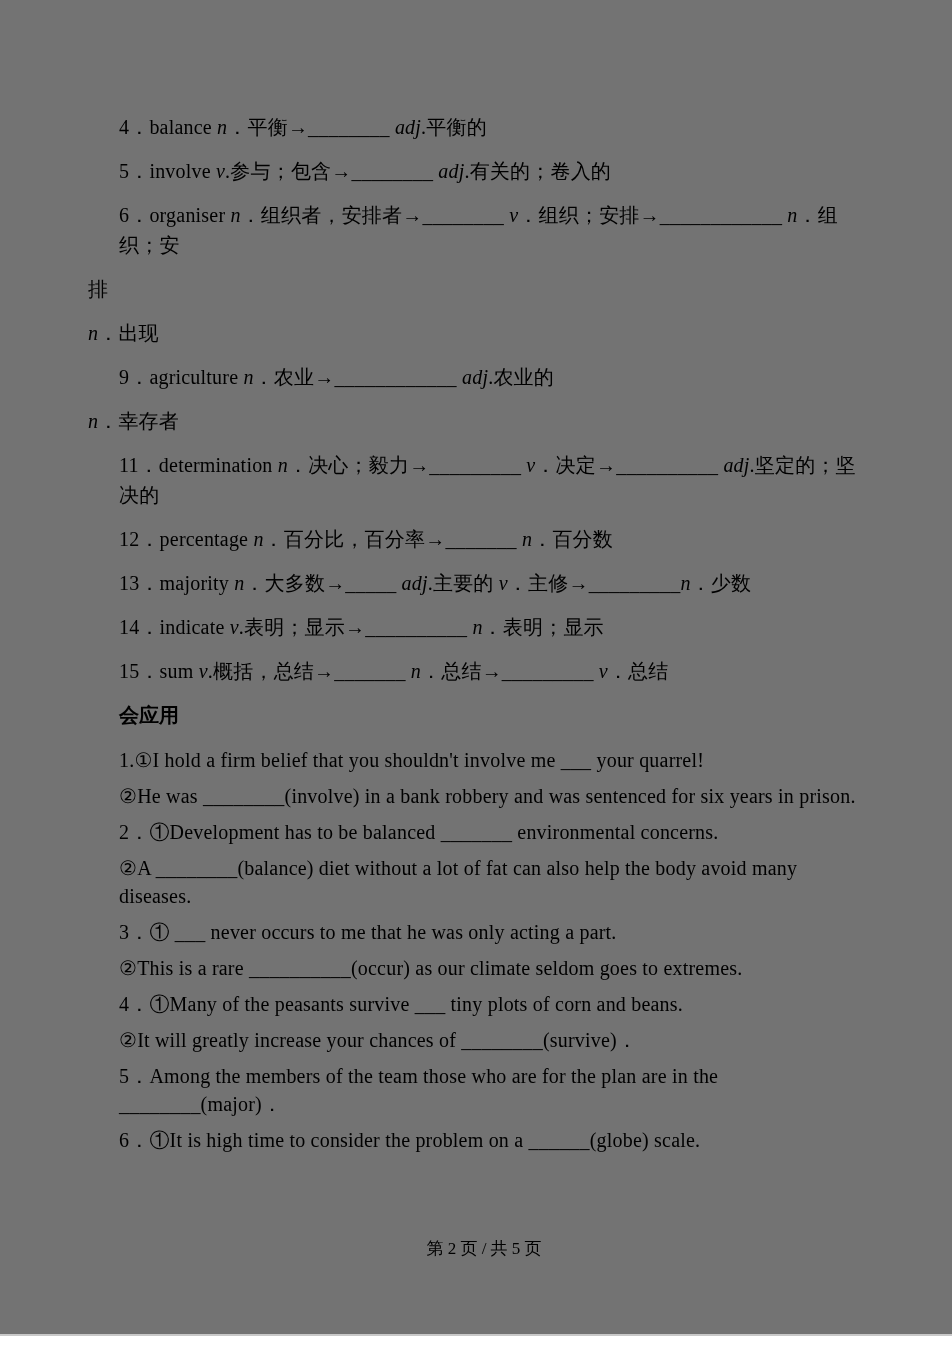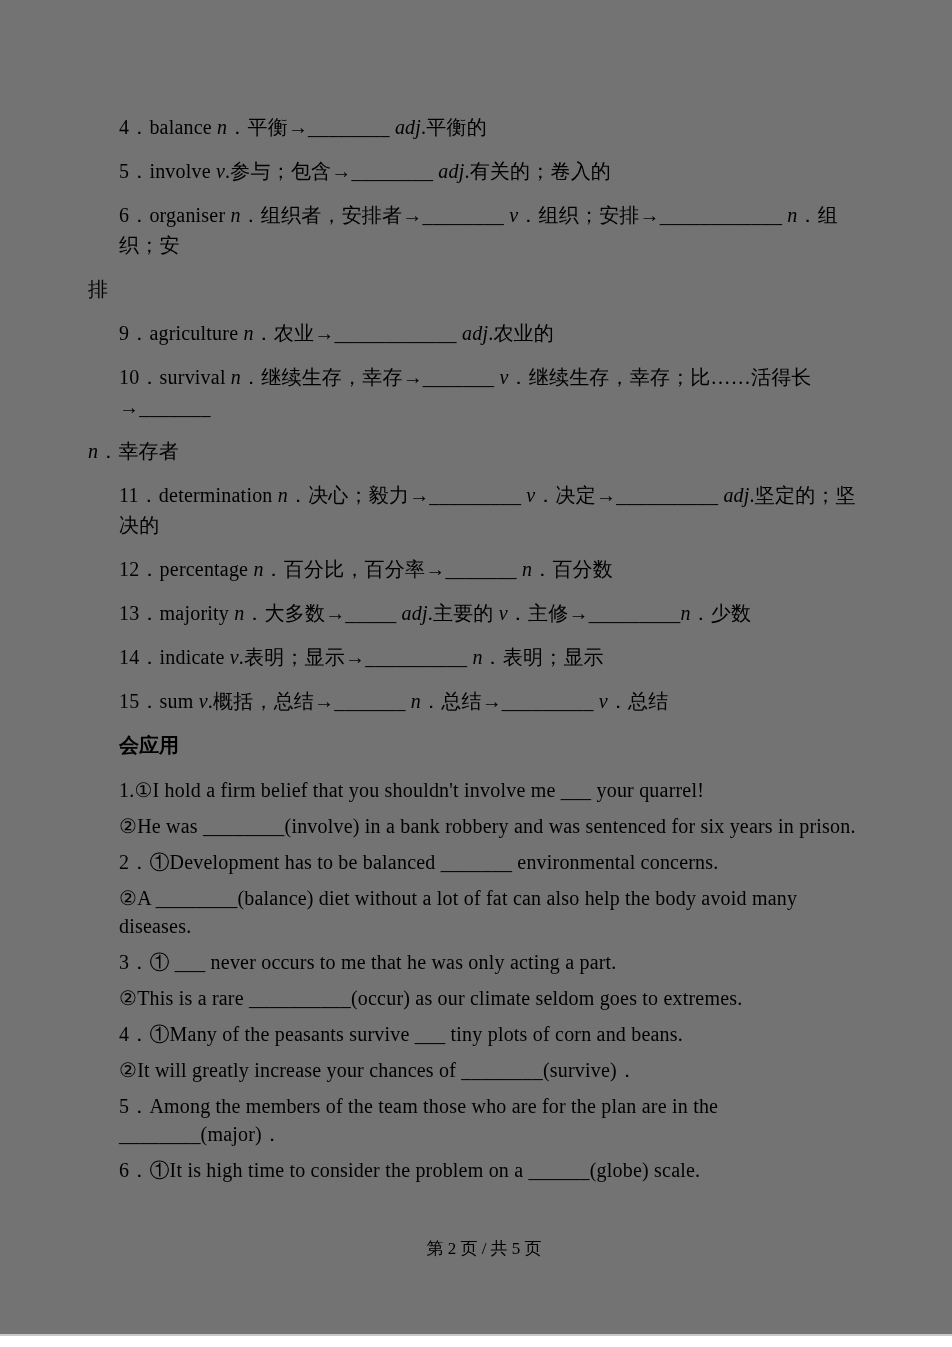--- a/index.html
+++ b/index.html
@@ -60,22 +60,22 @@
 </head>
 <body>
 
 <div class="page">
   <div class="content">
     <div class="vocab">
         <p class="line indent"><span>4．balance </span><span class="it">n</span><span>．平衡→________ </span><span class="it">adj</span><span>.平衡的</span></p>
         <p class="line indent"><span>5．involve </span><span class="it">v</span><span>.参与；包含→________ </span><span class="it">adj</span><span>.有关的；卷入的</span></p>
         <p class="line indent"><span>6．organiser </span><span class="it">n</span><span>．组织者，安排者→________ </span><span class="it">v</span><span>．组织；安排→____________ </span><span class="it">n</span><span>．组织；安</span></p>
         <p class="line"><span>排</span></p>
+        <p class="line"><span class="it">n</span><span>．出现</span></p>
         <p class="line indent"><span>9．agriculture </span><span class="it">n</span><span>．农业→____________ </span><span class="it">adj</span><span>.农业的</span></p>
-        <p class="line indent"><span>10．survival </span><span class="it">n</span><span>．继续生存，幸存→_______ </span><span class="it">v</span><span>．继续生存，幸存；比……活得长→_______</span></p>
         <p class="line"><span class="it">n</span><span>．幸存者</span></p>
         <p class="line indent"><span>11．determination </span><span class="it">n</span><span>．决心；毅力→_________ </span><span class="it">v</span><span>．决定→__________ </span><span class="it">adj</span><span>.坚定的；坚决的</span></p>
         <p class="line indent"><span>12．percentage </span><span class="it">n</span><span>．百分比，百分率→_______ </span><span class="it">n</span><span>．百分数</span></p>
         <p class="line indent"><span>13．majority </span><span class="it">n</span><span>．大多数→_____ </span><span class="it">adj</span><span>.主要的 </span><span class="it">v</span><span>．主修→_________</span><span class="it">n</span><span>．少数</span></p>
         <p class="line indent"><span>14．indicate </span><span class="it">v</span><span>.表明；显示→__________ </span><span class="it">n</span><span>．表明；显示</span></p>
         <p class="line indent"><span>15．sum </span><span class="it">v</span><span>.概括，总结→_______ </span><span class="it">n</span><span>．总结→_________ </span><span class="it">v</span><span>．总结</span></p>
       </div>
     <div class="section-title">会应用</div>
     <div class="exercises">
         <p class="line indent"><span>1.①I hold a firm belief that you shouldn't involve me ___ your quarrel!</span></p>

